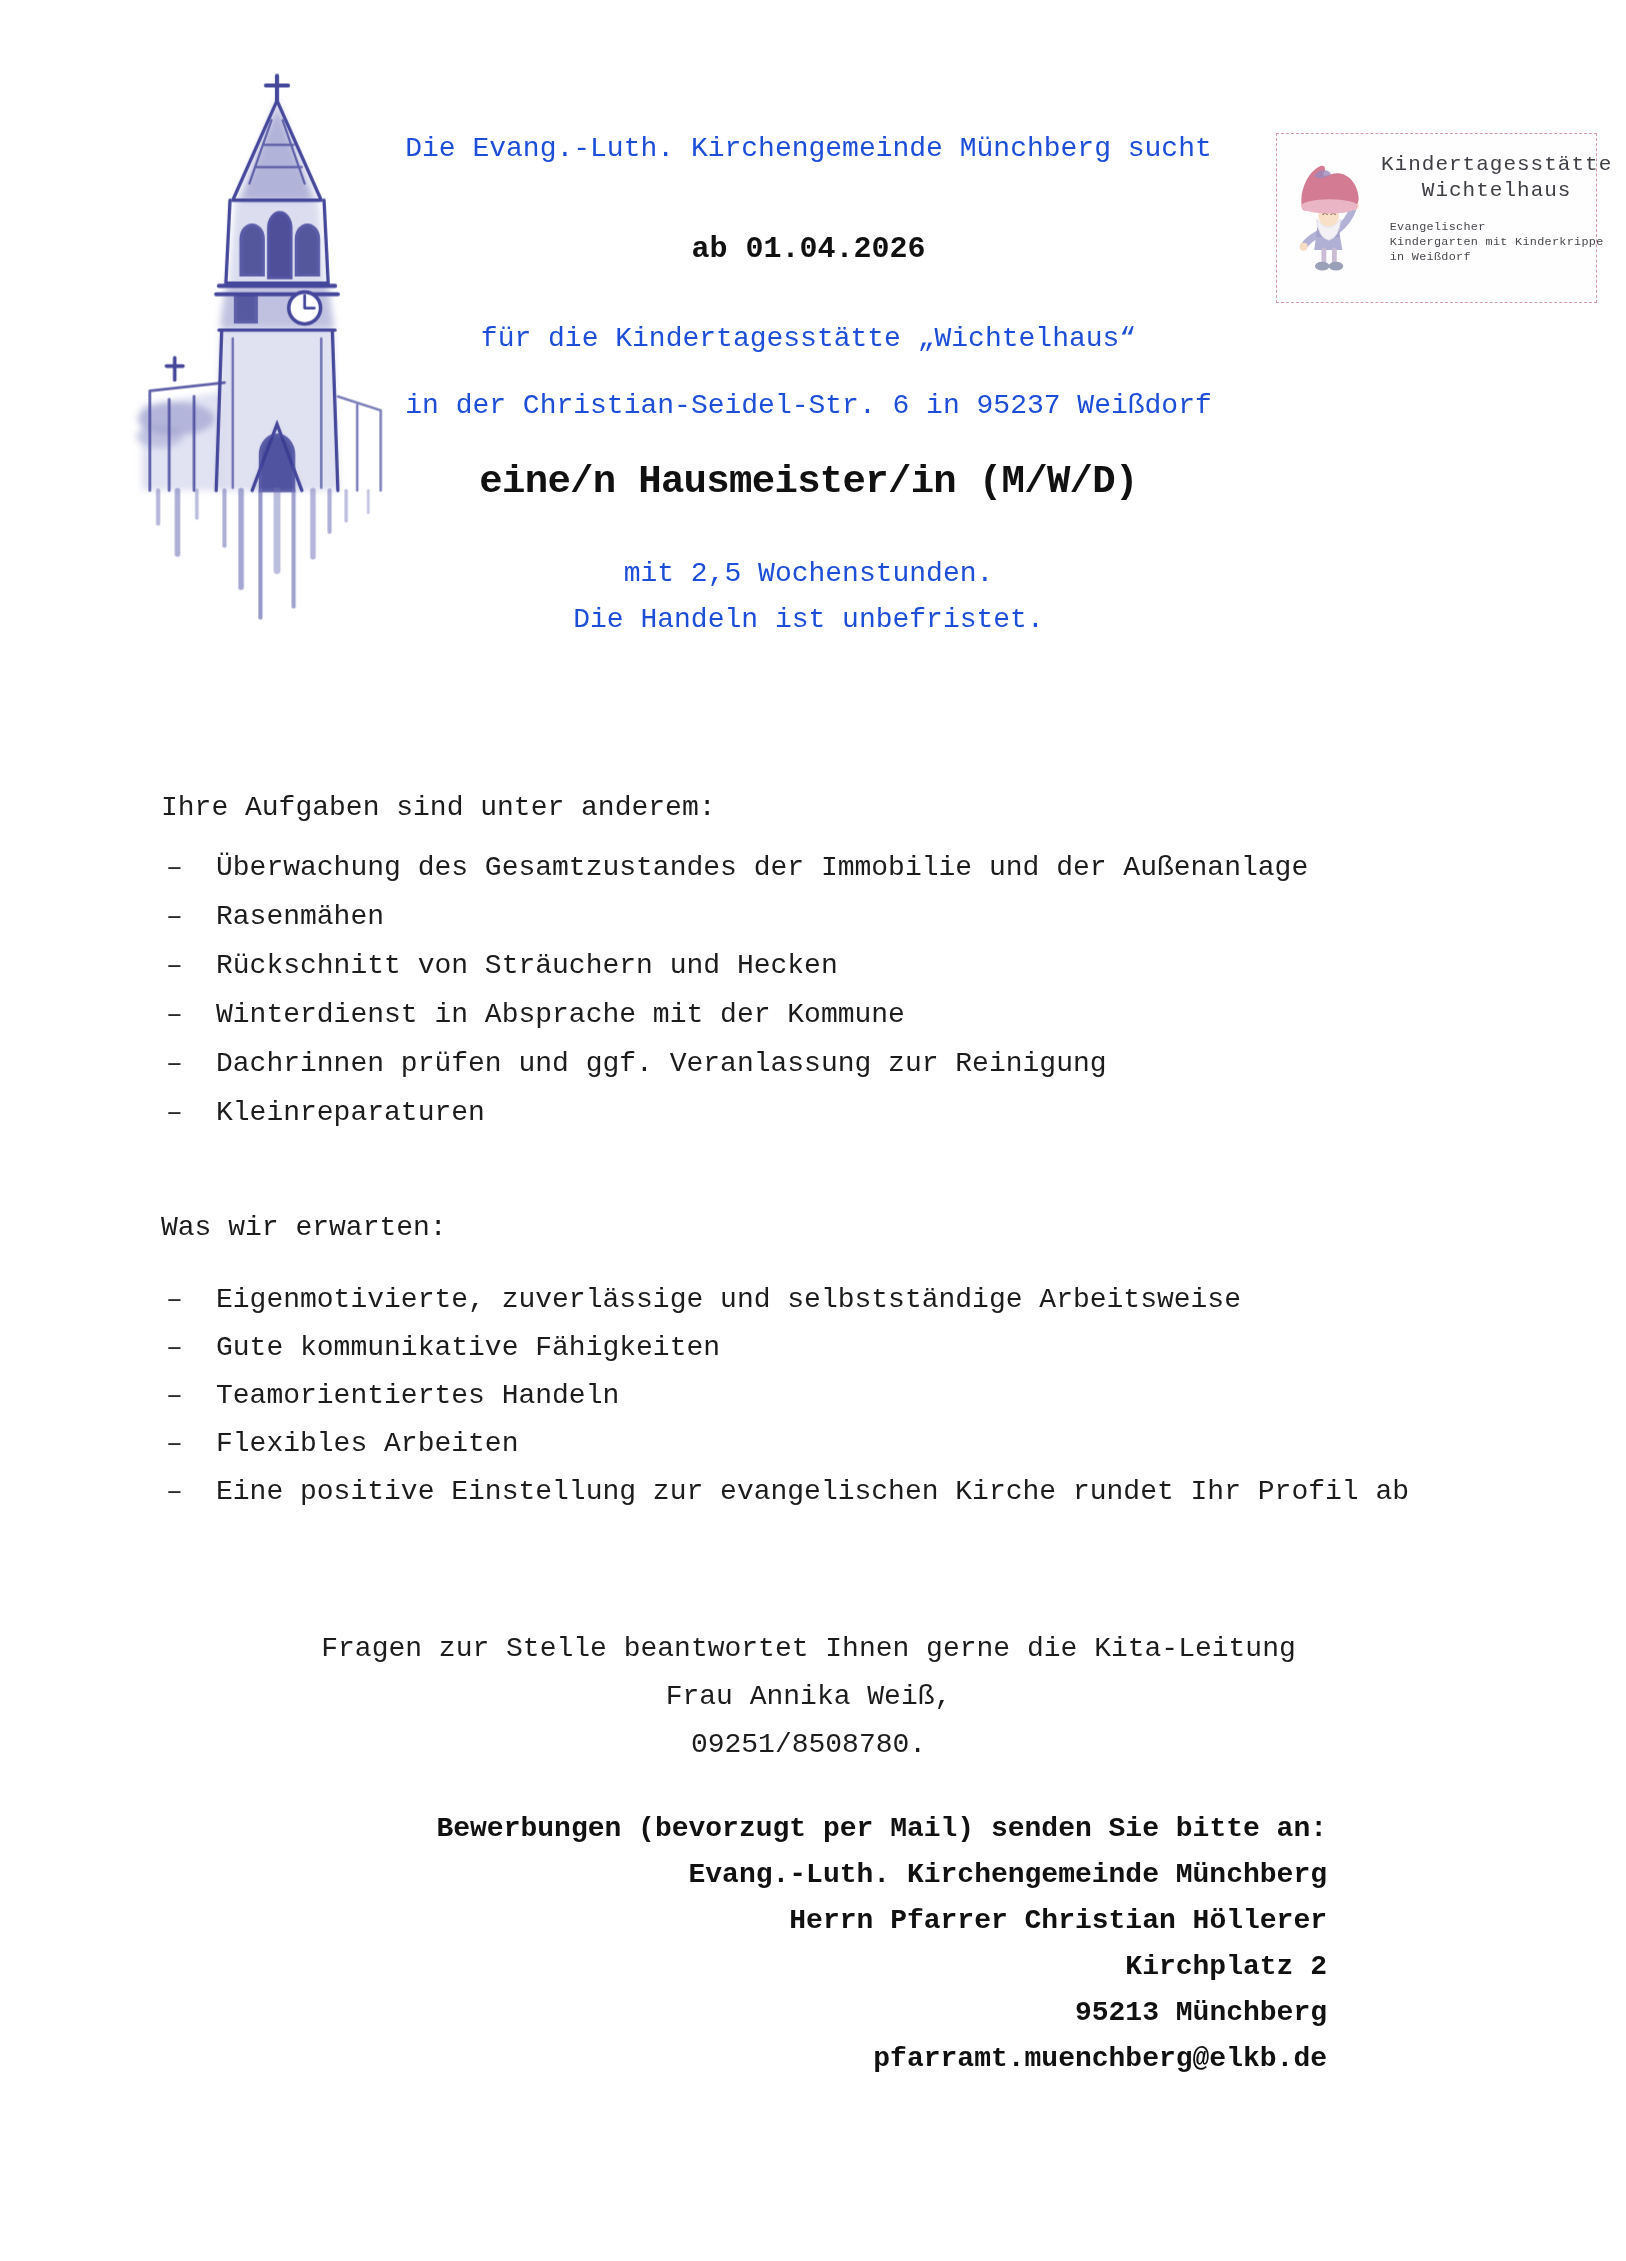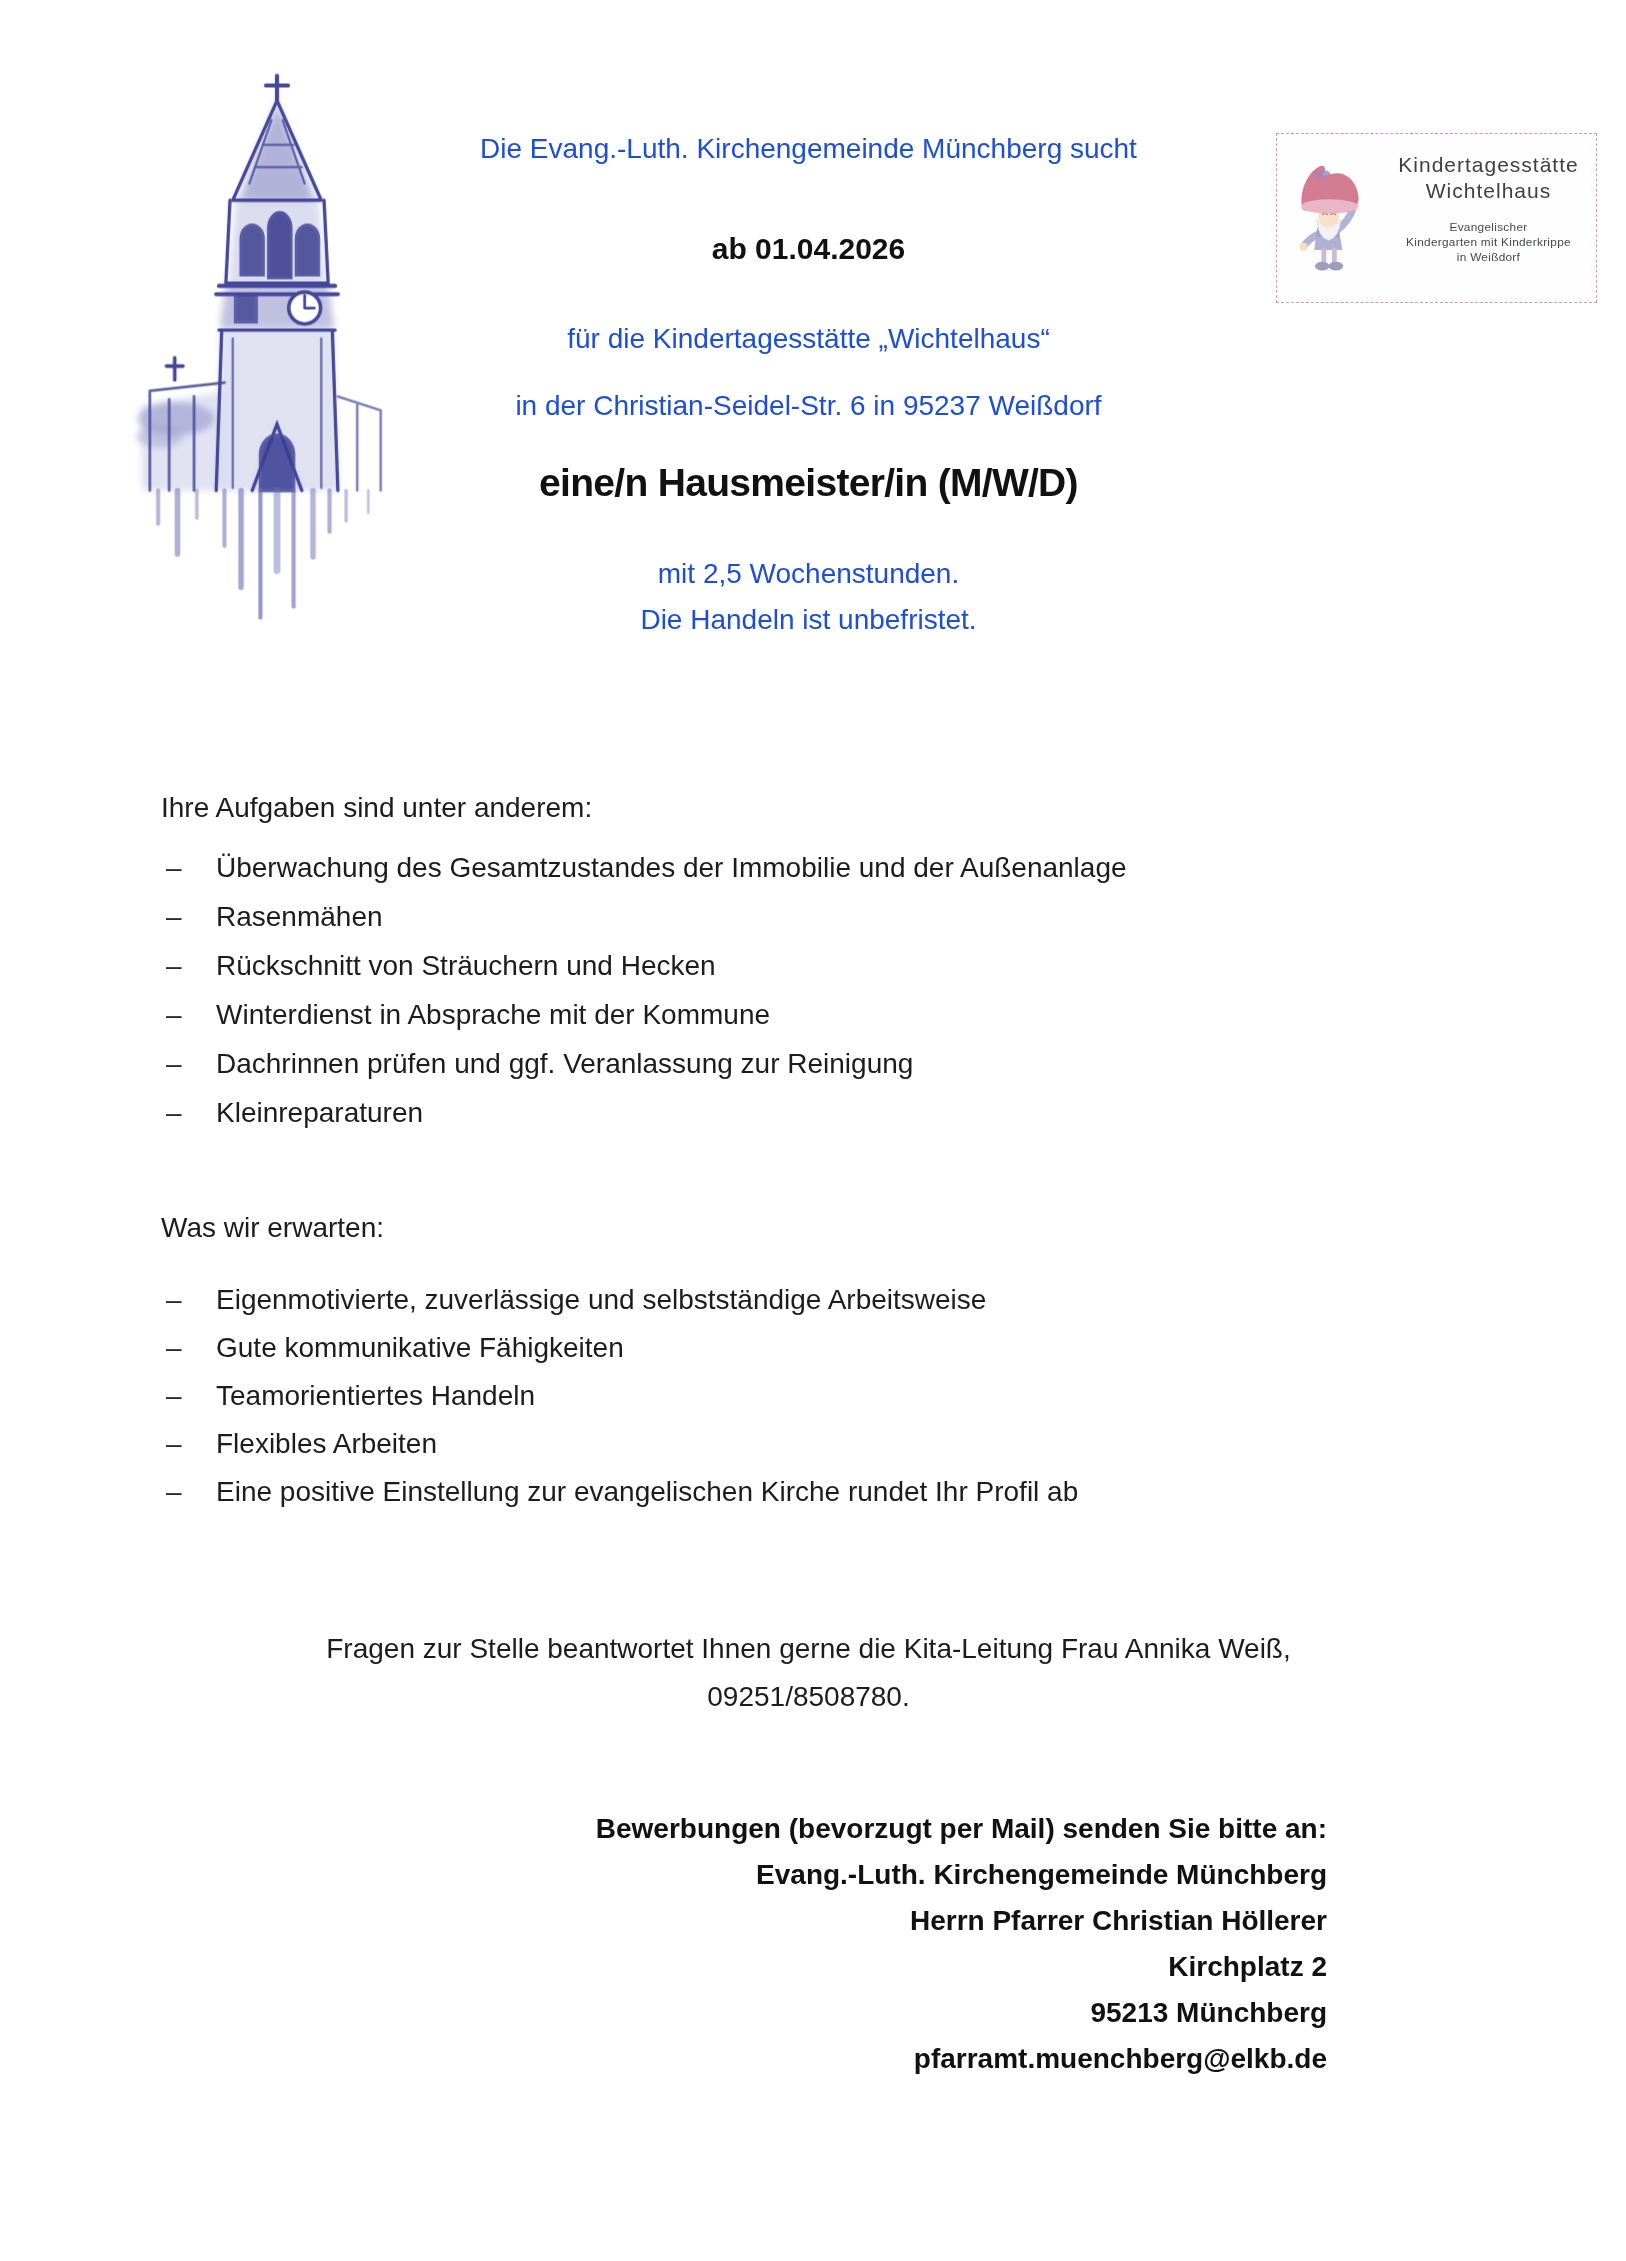--- a/index.html
+++ b/index.html
@@ -5,21 +5,21 @@
   html, body {
     margin: 0;
     padding: 0;
     background: #ffffff;
   }
   .page {
     position: relative;
     width: 1626px;
     height: 2129px;
     background: #ffffff;
-    font-family: Liberation Sans, sans-serif;
+    font-family: Liberation Mono, monospace;
     color: #1c1c1c;
     overflow: hidden;
   }
   
   .cline {
     position: absolute;
     left: 290px;
     width: 1037px;
     text-align: center;
     font-size: 28px;
@@ -120,21 +120,20 @@
     line-height: 25.6px;
     letter-spacing: 1px;
     text-align: center;
     color: #3e4046;
   }
   .logo-sub {
     margin-top: 16.6px;
     font-size: 11.8px;
     line-height: 15px;
     letter-spacing: 0.3px;
-    text-align: center;
     color: #46484e;
   }
 </style>
 </head>
 <body>
 
 <div class="page">
 
   <div class="church">
     <svg viewBox="0 0 260 400" width="360" height="553" xmlns="http://www.w3.org/2000/svg">

